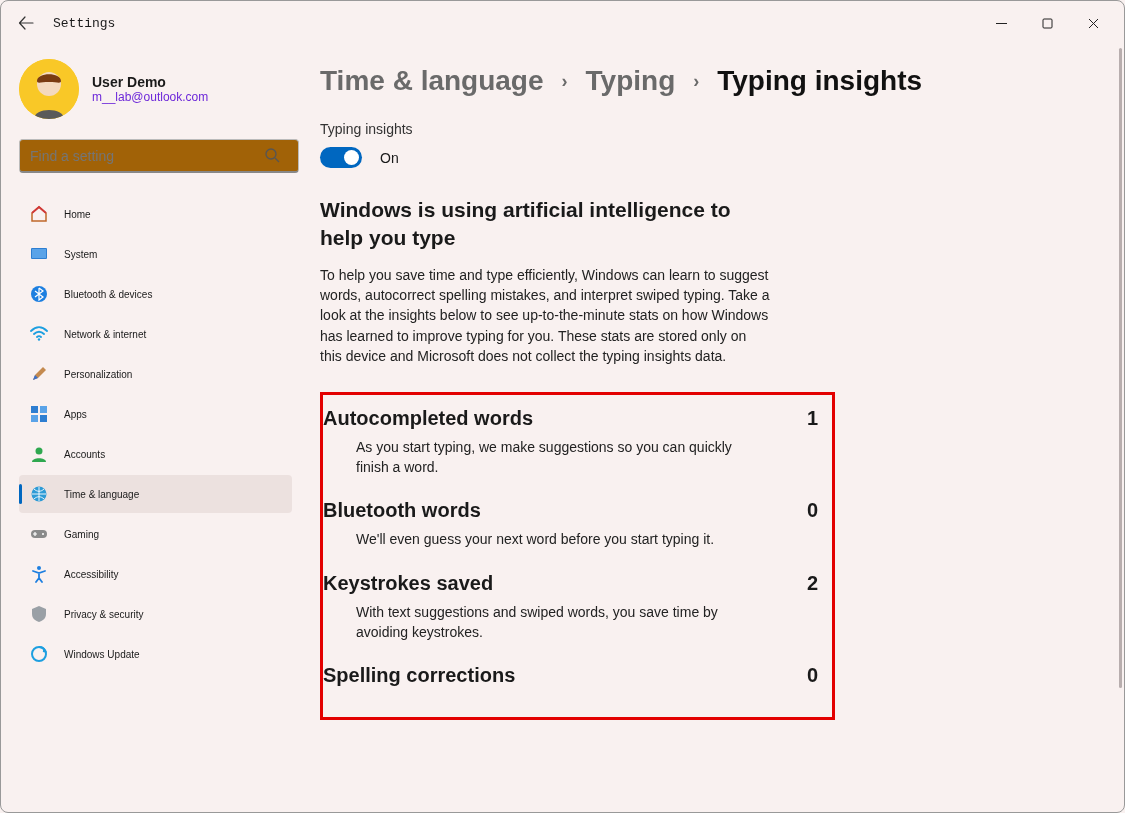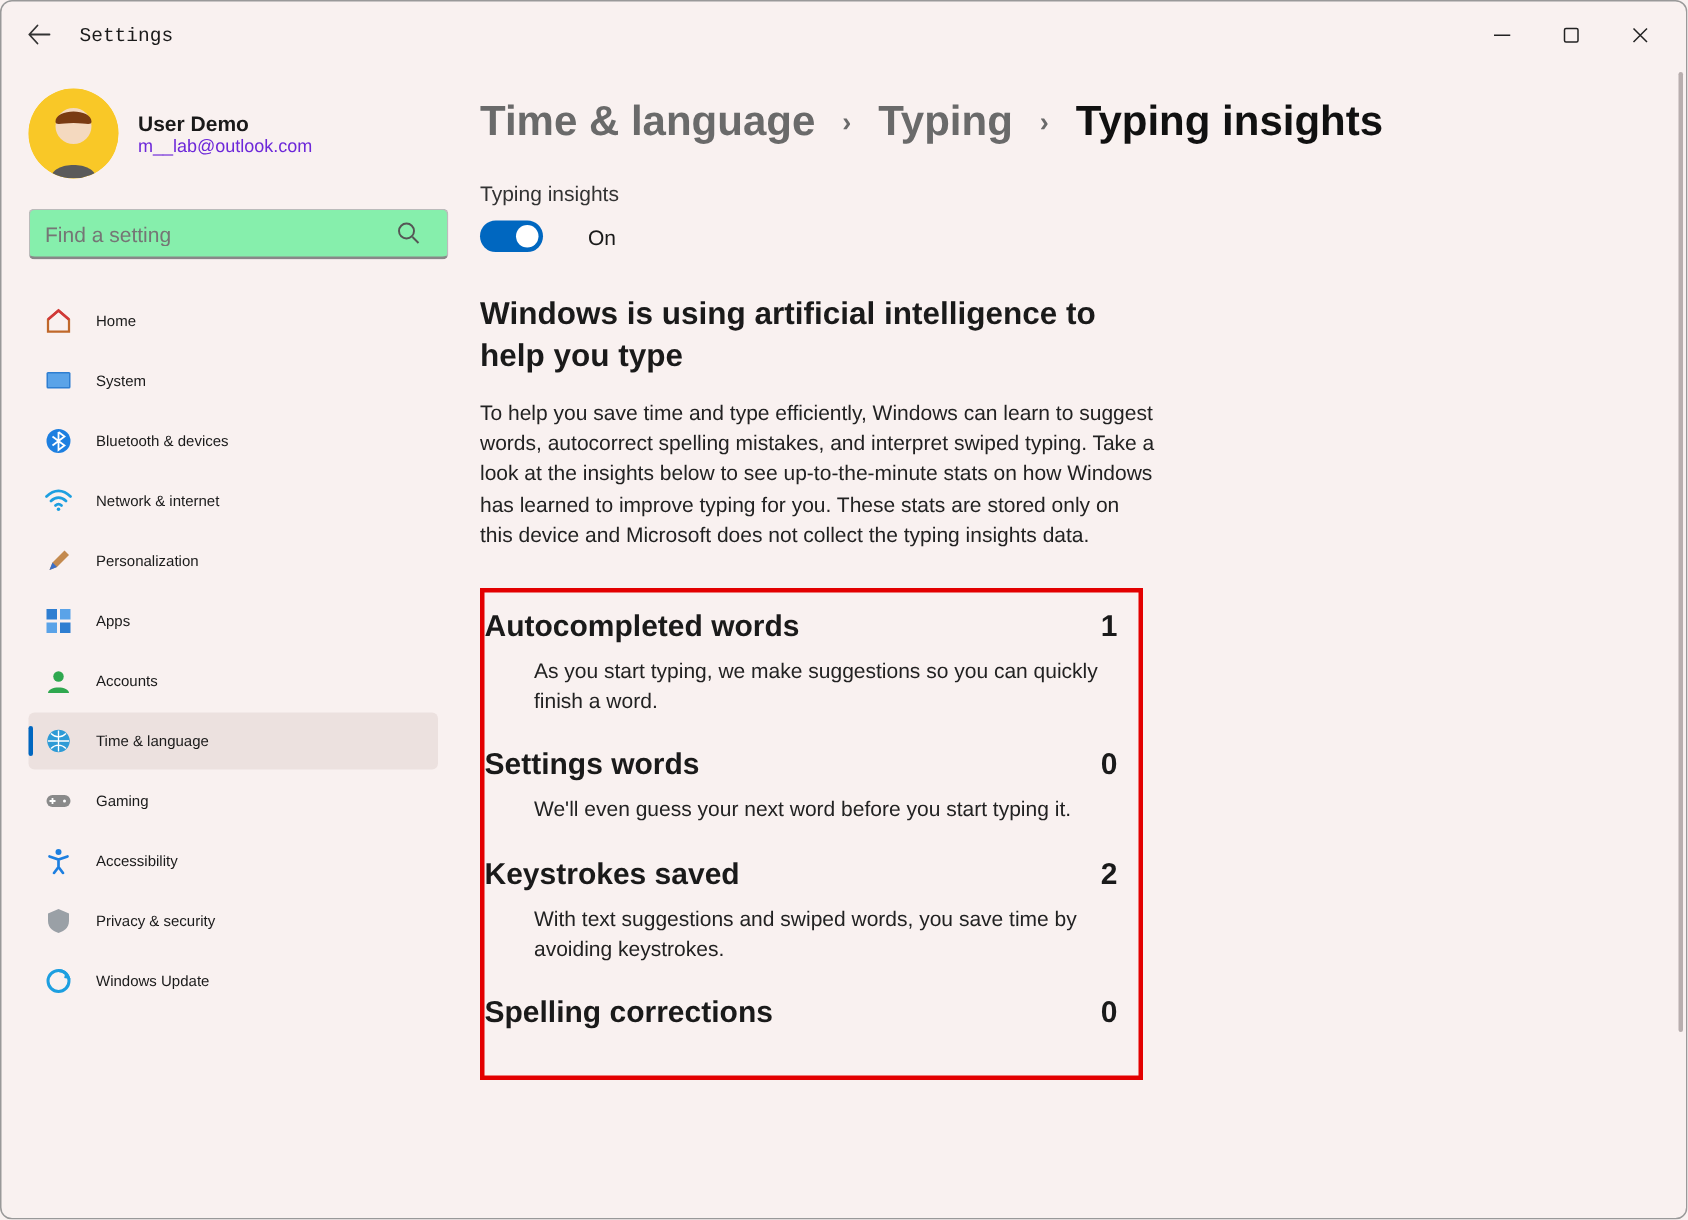--- a/index.html
+++ b/index.html
@@ -16,41 +16,41 @@
   .win-btn { width: 46px; height: 32px; display: flex; align-items: center; justify-content: center; cursor: pointer; }
   
   .body { display: flex; height: calc(100% - 44px); }
   .sidebar { width: 305px; padding: 10px 14px 10px 18px; }
   .user-row { display: flex; align-items: center; gap: 13px; margin-bottom: 20px; margin-top: 4px; }
   .avatar { width: 60px; height: 60px; border-radius: 50%; background: #f9c827; position: relative; overflow: hidden; }
   .avatar svg { width: 100%; height: 100%; }
   .user-name { font-size: 14px; font-weight: 600; }
   .user-email { font-size: 12px; color: #6d28d9; }
   .search-wrap { position: relative; margin-bottom: 22px; }
-  .search { width: 280px; height: 34px; border: 1px solid #bbb; border-bottom: 2px solid #888; border-radius: 4px; padding: 0 34px 0 10px; font-size: 14px; background: #86efac; outline: none; }
+  .search { width: 280px; height: 34px; border: 1px solid #bbb; border-bottom: 2px solid #888; border-radius: 4px; padding: 0 34px 0 10px; font-size: 14px; background: #a16207; outline: none; }
   .search-icon { position: absolute; right: 12px; top: 8px; color: #555; }
   .nav { display: flex; flex-direction: column; gap: 2px; }
   .nav-item { display: flex; align-items: center; gap: 15px; height: 38px; padding: 0 10px; border-radius: 4px; font-size: 10px; cursor: pointer; position: relative; }
   .nav-item.selected { background: #ece1df; }
   .nav-item.selected::before { content: ''; position: absolute; left: 0; top: 9px; bottom: 9px; width: 3px; border-radius: 3px; background: #0067c0; }
   .nav-icon { width: 20px; height: 20px; display: flex; align-items: center; justify-content: center; }
   
   .main { flex: 1; padding: 20px 40px 20px 14px; overflow-y: auto; position: relative; }
   .breadcrumbs { display: flex; align-items: center; gap: 18px; font-size: 28px; font-weight: 600; margin-bottom: 24px; }
   .bc-link { color: #6a6a6a; cursor: pointer; }
   .bc-sep { color: #6a6a6a; font-size: 18px; }
   .bc-current { color: #111; }
   .section-label { font-size: 14px; color: #333; margin-bottom: 10px; }
-  .toggle-row { display: flex; align-items: center; gap: 30px; margin-bottom: 28px; }
+  .toggle-row { display: flex; align-items: center; gap: 18px; margin-bottom: 28px; }
   .toggle { width: 42px; height: 21px; border-radius: 11px; background: #0067c0; position: relative; cursor: pointer; }
   .toggle .knob { position: absolute; right: 3px; top: 3px; width: 15px; height: 15px; border-radius: 50%; background: #fff; }
   .toggle-state { font-size: 14px; }
   .ai-heading { font-size: 21px; font-weight: 600; max-width: 440px; line-height: 1.35; margin-bottom: 12px; }
   .ai-desc { font-size: 14px; max-width: 450px; line-height: 1.45; margin-bottom: 26px; color: #222; }
-  .stats { border: 3px solid #e30000; padding: 12px 14px 6px 0; width: 442px; }
+  .stats { border: 3px solid #e30000; padding: 12px 14px 6px 0; width: 515px; }
   .stat { margin-bottom: 22px; padding-left: 0; }
   .stat-head { display: flex; justify-content: space-between; align-items: baseline; margin-bottom: 8px; }
   .stat-title { font-size: 20px; font-weight: 600; }
   .stat-value { font-size: 20px; font-weight: 600; }
   .stat-desc { font-size: 14px; max-width: 430px; line-height: 1.4; color: #222; padding-left: 33px; }
   .scroll-thumb { position: absolute; right: 2px; top: 3px; width: 3px; height: 640px; background: #b8aeae; border-radius: 2px; }
 </style>
 </head>
 <body>
 
@@ -250,21 +250,21 @@
         <div class="stat">
           <div class="stat-head">
             <span class="stat-title">Autocompleted words</span>
             <span class="stat-value">1</span>
           </div>
           <p class="stat-desc">As you start typing, we make suggestions so you can quickly finish a word.</p>
         </div>
 
         <div class="stat">
           <div class="stat-head">
-            <span class="stat-title">Settings words</span>
+            <span class="stat-title">Bluetooth words</span>
             <span class="stat-value">0</span>
           </div>
           <p class="stat-desc">We'll even guess your next word before you start typing it.</p>
         </div>
 
         <div class="stat">
           <div class="stat-head">
             <span class="stat-title">Keystrokes saved</span>
             <span class="stat-value">2</span>
           </div>

